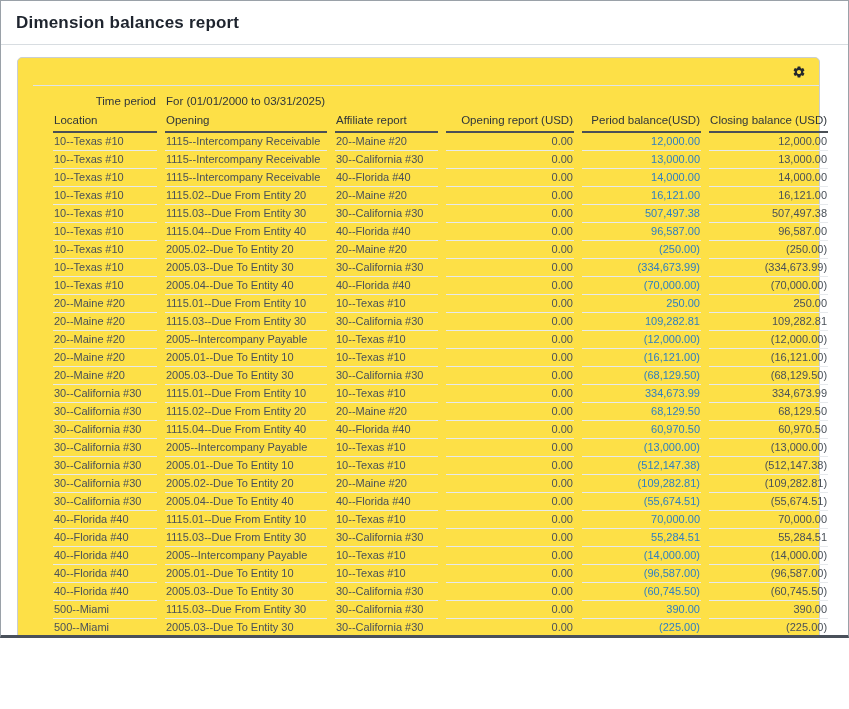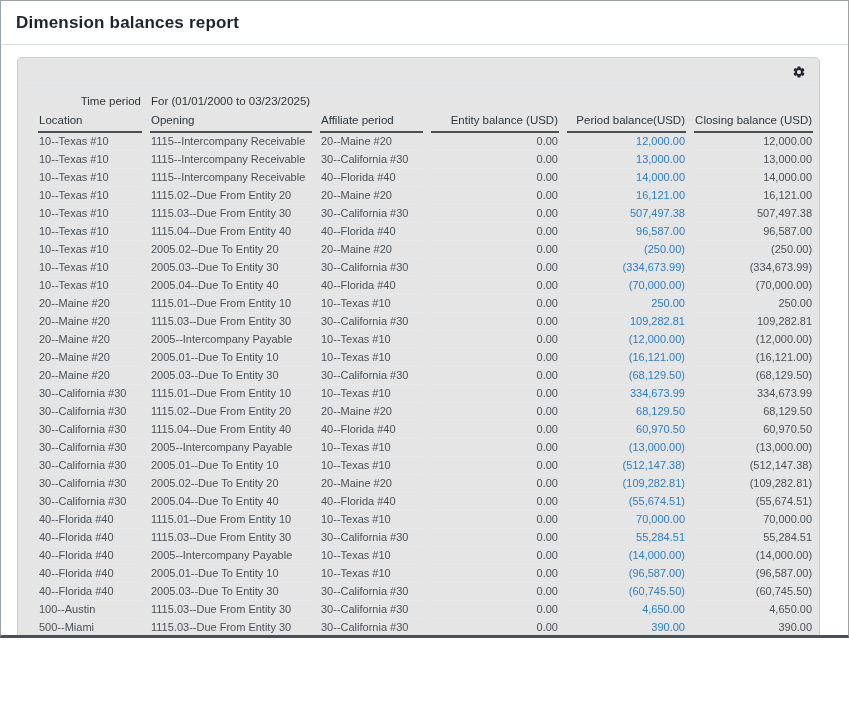--- a/index.html
+++ b/index.html
@@ -22,21 +22,22 @@
     background:#ffffff;
   }
   .titlebar h1 {
     margin:0; font-size:17px; font-weight:bold; color:#1e242e; letter-spacing:.2px;
   }
 
   .card {
     margin:12px 28px 0 16px;
     border:1px solid #c9ced3;
     border-radius:5px;
-    background:#e5e5e5;
+    background:#fde047;
+    padding-left:15px;
   }
 
   .toolbar {
     height:28px;
     display:flex; align-items:center; justify-content:flex-end;
     padding:0 10px;
     border-bottom:1px solid #dfe4e8;
   }
   .gear-btn {
     background:none; border:none; padding:2px; margin:0;
@@ -120,27 +121,27 @@
           <col style="width:104px">
           <col style="width:162px">
           <col style="width:103px">
           <col style="width:128px">
           <col style="width:119px">
           <col style="width:119px">
         </colgroup>
         <thead>
           <tr class="meta-row">
             <td class="meta-label">Time period</td>
-            <td colspan="5">For (01/01/2000 to 03/23/2025)</td>
+            <td colspan="5">For (01/01/2000 to 03/31/2025)</td>
           </tr>
           <tr>
             <th>Location</th>
             <th>Opening</th>
-            <th>Affiliate period</th>
-            <th class="num">Entity balance (USD)</th>
+            <th>Affiliate report</th>
+            <th class="num">Opening report (USD)</th>
             <th class="num">Period balance(USD)</th>
             <th class="num">Closing balance (USD)</th>
           </tr>
         </thead>
         <tbody>
             <tr>
               <td>10--Texas #10</td>
               <td>1115--Intercompany Receivable</td>
               <td>20--Maine #20</td>
               <td class="num">0.00</td>
@@ -339,28 +340,20 @@
               <td class="num link" style="color: rgb(46, 127, 196);">(96,587.00)</td>
               <td class="num">(96,587.00)</td>
             </tr>
             <tr>
               <td>40--Florida #40</td>
               <td>2005.03--Due To Entity 30</td>
               <td>30--California #30</td>
               <td class="num">0.00</td>
               <td class="num link" style="color: rgb(46, 127, 196);">(60,745.50)</td>
               <td class="num">(60,745.50)</td>
-            </tr>
-            <tr>
-              <td>100--Austin</td>
-              <td>1115.03--Due From Entity 30</td>
-              <td>30--California #30</td>
-              <td class="num">0.00</td>
-              <td class="num link" style="color: rgb(46, 127, 196);">4,650.00</td>
-              <td class="num">4,650.00</td>
             </tr>
             <tr>
               <td>500--Miami</td>
               <td>1115.03--Due From Entity 30</td>
               <td>30--California #30</td>
               <td class="num">0.00</td>
               <td class="num link" style="color: rgb(46, 127, 196);">390.00</td>
               <td class="num">390.00</td>
             </tr>
             <tr>

